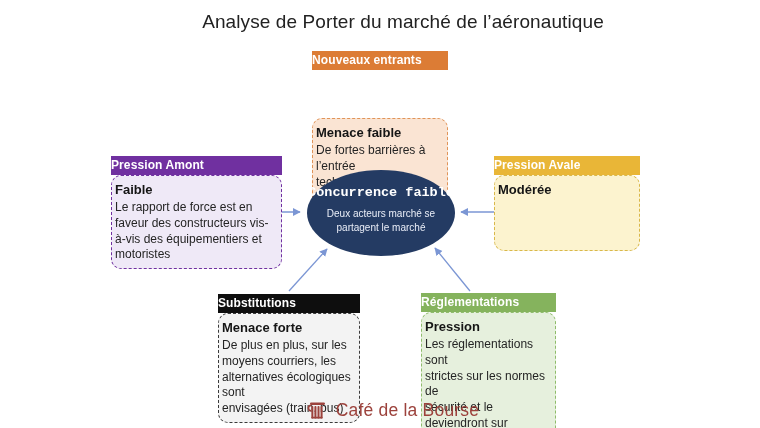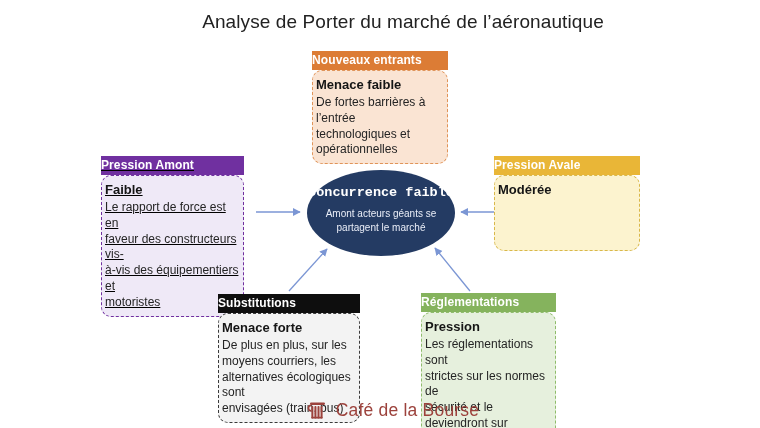--- a/index.html
+++ b/index.html
@@ -18,22 +18,22 @@
     height:19px;line-height:19px;color:#ffffff;font-weight:bold;font-size:12px;
     letter-spacing:.1px;
   }
   .force-box{
     border:1.6px dashed #999;border-radius:10px;padding:4px 3px 5px 3px;background:#fff;
     box-sizing:border-box;
   }
   .force-level{font-size:13px;font-weight:bold;color:#151515;margin-top:2px;}
   .force-body{font-size:12px;color:#242424;line-height:1.32;margin-top:3px;white-space:pre-line;}
   .g-top{left:312px;top:51px;width:136px;}
-  .g-top .force-box{min-height:66px;}
-  .g-left{left:101px;top:156px;width:143px;text-decoration:underline;}
+  .g-top .force-box{min-height:66px;margin-top:48px;}
+  .g-left{left:111px;top:156px;width:171px;}
   .g-left .force-box{min-height:82px;}
   .g-right{left:494px;top:156px;width:146px;}
   .g-right .force-box{min-height:76px;}
   .g-bl{left:218px;top:294px;width:142px;}
   .g-bl .force-box{min-height:81px;}
   .g-br{left:421px;top:293px;width:135px;}
   .g-br .force-box{min-height:82px;}
   .ellipse{
     position:absolute;left:307px;top:170px;width:148px;height:86px;border-radius:50%;
     z-index:2;text-align:center;color:#ffffff;
@@ -111,21 +111,21 @@
       <div class="force-level">Pression</div>
       <div class="force-body">Les réglementations sont
 strictes sur les normes de
 sécurité et le deviendront sur
 l’aspect environnemental</div>
     </div>
   </div>
 
   <div class="ellipse" style="background-color: rgb(36, 59, 99);">
     <div class="ellipse-title">Concurrence faible</div>
-    <div class="ellipse-body">Amont acteurs géants se
+    <div class="ellipse-body">Deux acteurs marché se
 partagent le marché</div>
   </div>
 
   <div class="brand">
     <svg width="25" height="25" viewBox="0 0 26 26" style="flex: 0 0 auto; color: rgb(156, 66, 60);">
       <path d="M6.4 7.6 C2.6 7.6 2.6 13.4 6.4 13.4" fill="none" stroke="currentColor" stroke-width="1.8"></path>
       <rect x="5.2" y="4.6" width="15.6" height="2.7" rx="1.2" fill="currentColor"></rect>
       <rect x="6.6" y="8.4" width="2.1" height="13" rx="0.9" fill="currentColor"></rect>
       <rect x="9.8" y="8.4" width="2.1" height="13" rx="0.9" fill="currentColor"></rect>
       <rect x="13.0" y="8.4" width="2.1" height="13" rx="0.9" fill="currentColor"></rect>

